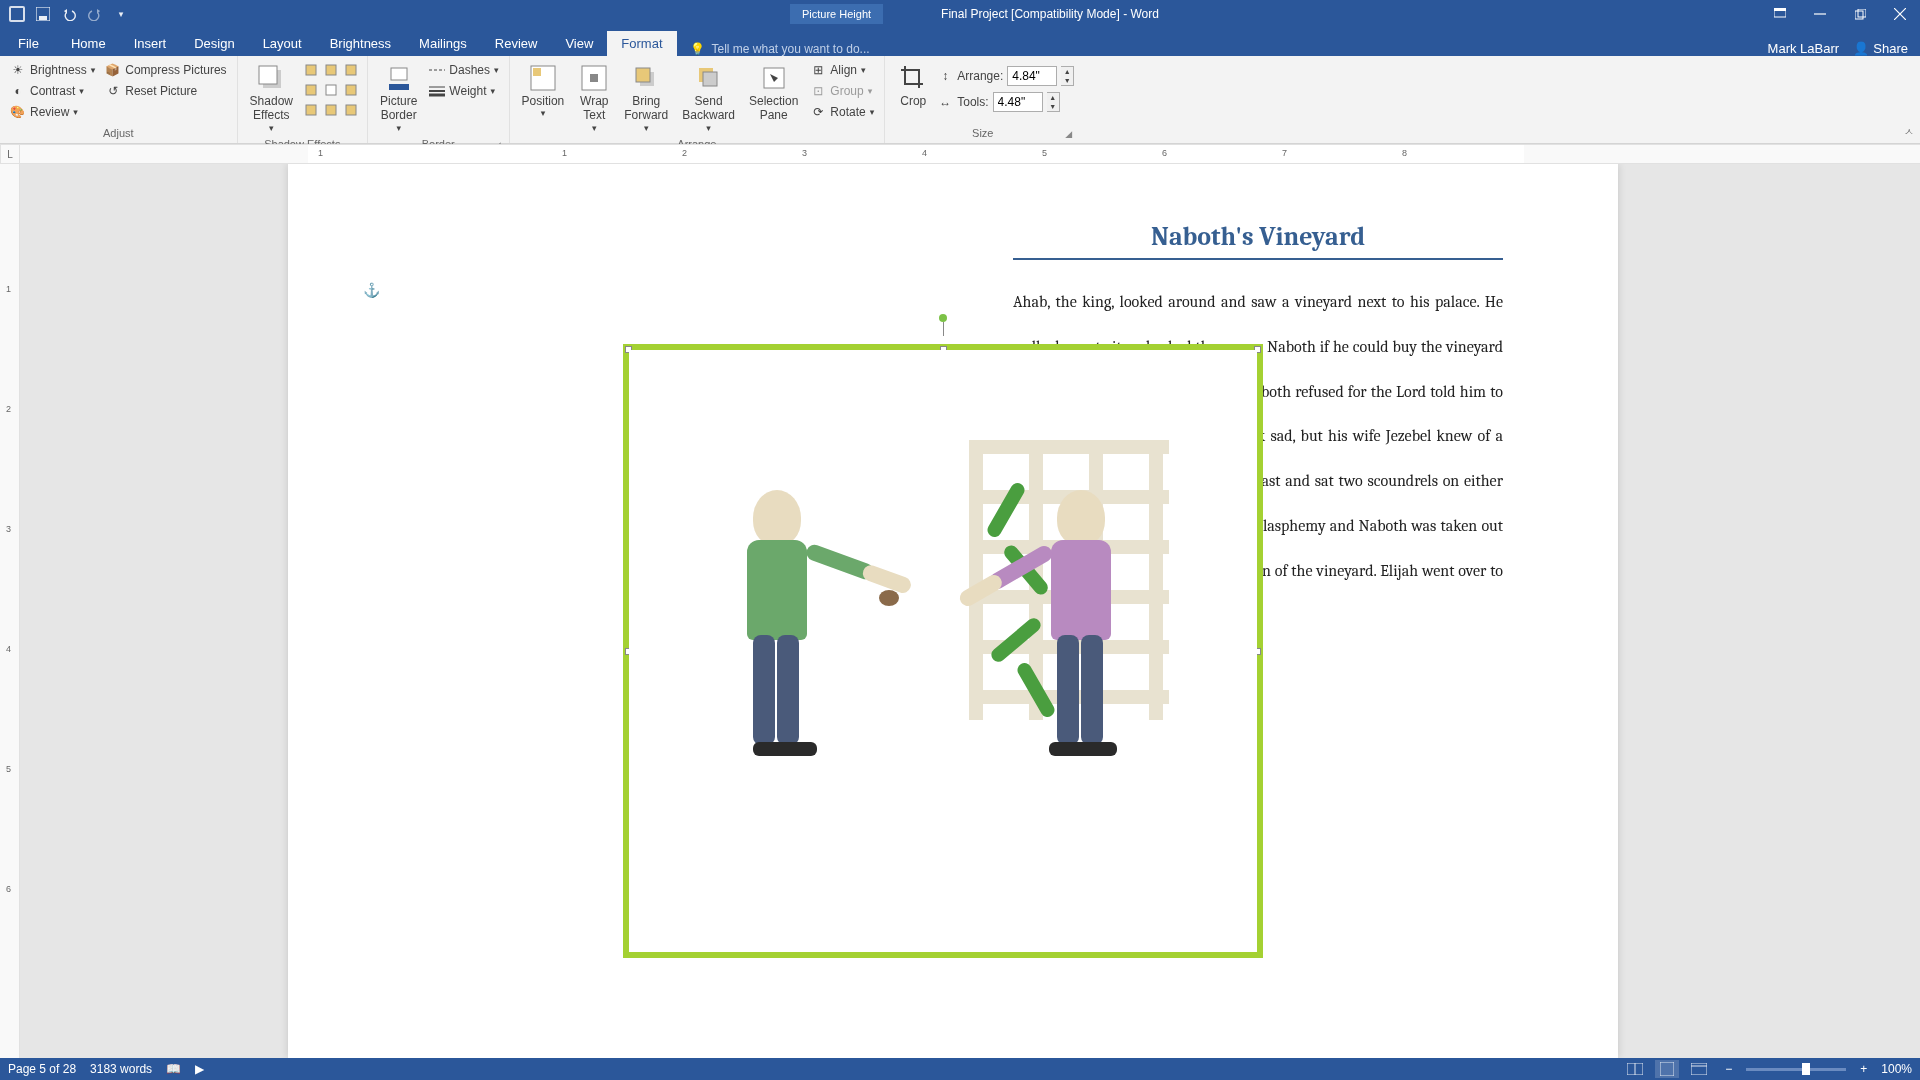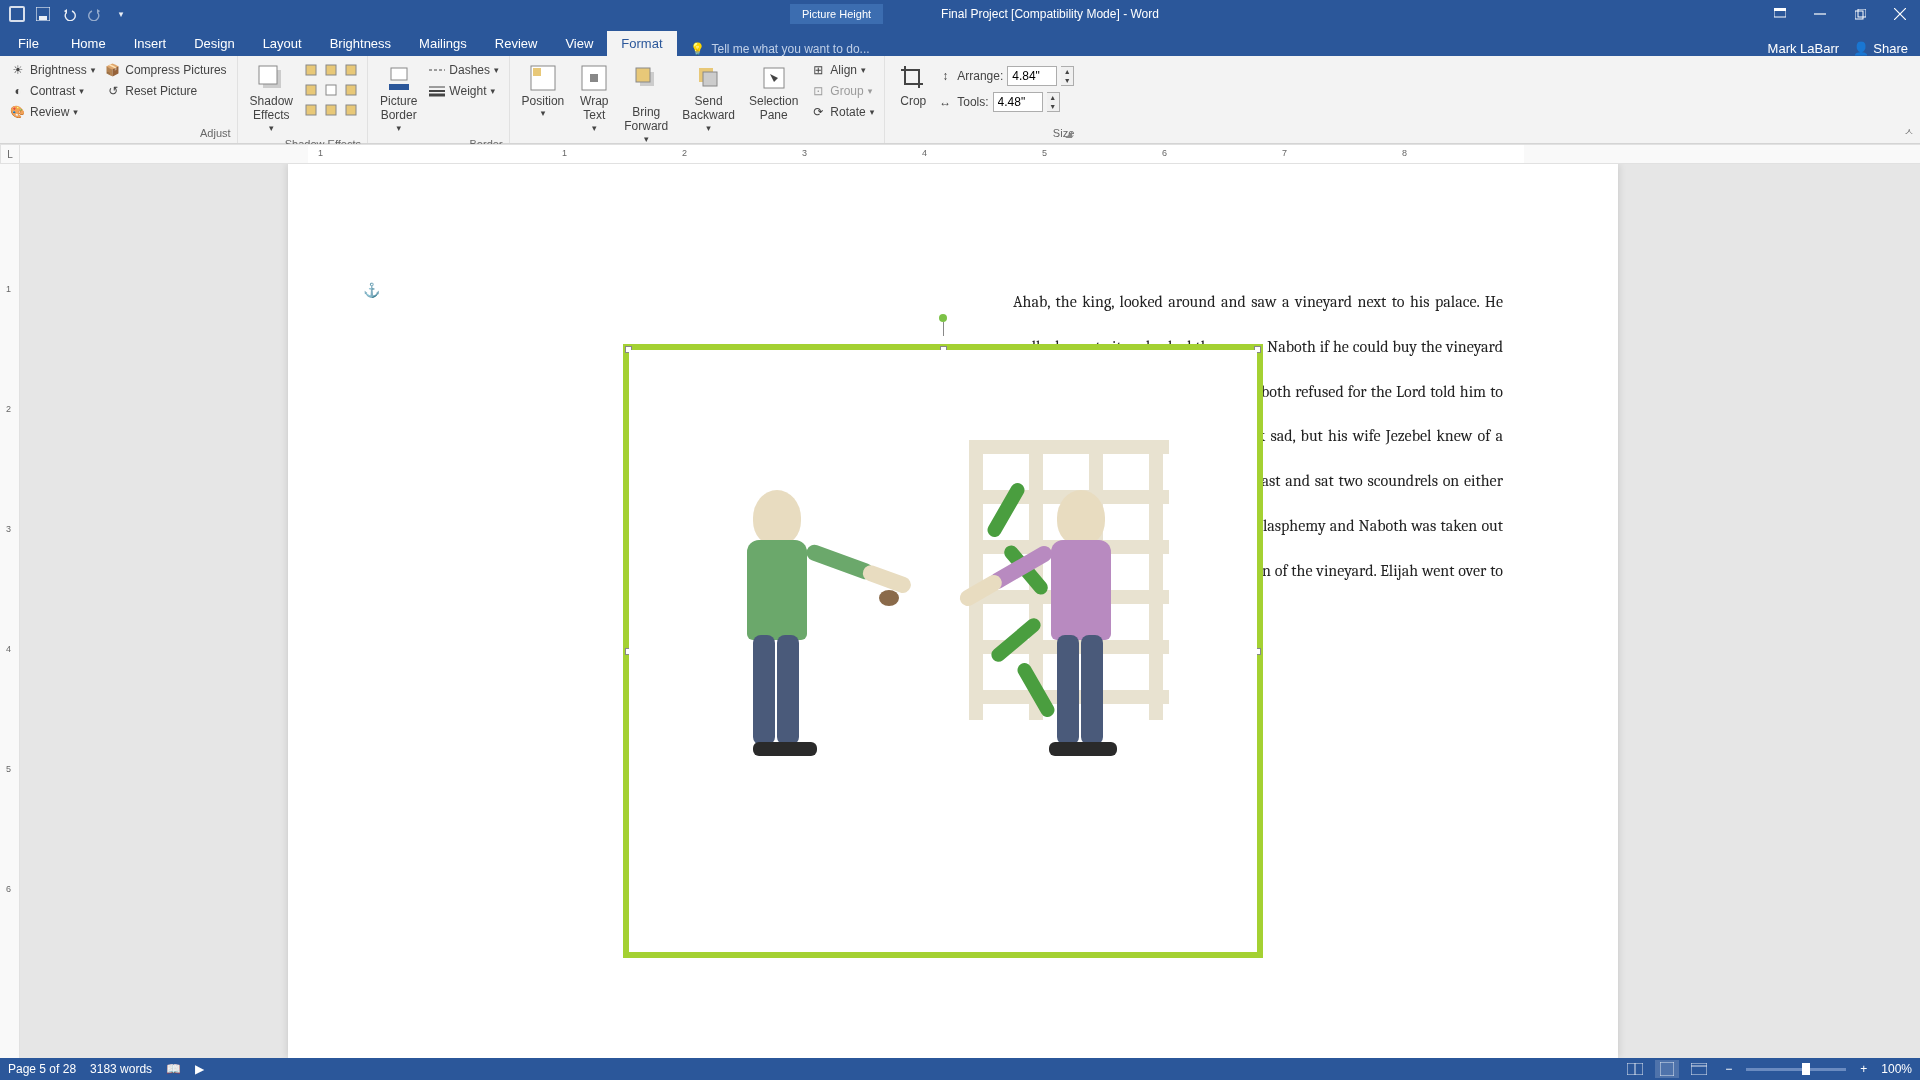--- a/index.html
+++ b/index.html
@@ -20,21 +20,21 @@
 .tab.active { background: #f3f3f3; color: #2b579a; }
 .tab.file { padding: 5px 18px; }
 .tell-me { display: flex; align-items: center; gap: 6px; padding: 0 14px; color: #c0d0e8; font-size: 12px; }
 .tabbar-right { margin-left: auto; display: flex; align-items: center; gap: 14px; padding-right: 12px; }
 .share-btn { display: flex; align-items: center; gap: 4px; }
 
 
 .ribbon { height: 88px; background: #f3f3f3; border-bottom: 1px solid #d4d4d4; display: flex; position: relative; }
 .ribbon-group { border-right: 1px solid #e1e1e1; padding: 4px 6px 2px 6px; display: flex; flex-direction: column; }
 .ribbon-group-content { flex: 1; display: flex; align-items: flex-start; gap: 2px; }
-.ribbon-group-label { text-align: right; font-size: 11px; color: #666; padding: 2px 0; position: relative; }
+.ribbon-group-label { text-align: center; font-size: 11px; color: #666; padding: 2px 0; position: relative; }
 .ribbon-group-label .launcher { position: absolute; right: 2px; bottom: 2px; font-size: 9px; color: #888; }
 .ribbon-btn-small { display: flex; align-items: center; gap: 4px; font-size: 12px; color: #444; padding: 2px 4px; white-space: nowrap; }
 .ribbon-btn-large { display: flex; flex-direction: column; align-items: center; justify-content: center; font-size: 12px; color: #444; padding: 2px 6px; text-align: center; line-height: 1.2; }
 .ribbon-col { display: flex; flex-direction: column; gap: 1px; }
 .ribbon-icon-lg { width: 32px; height: 32px; display: flex; align-items: center; justify-content: center; }
 .ribbon-icon-sm { width: 16px; height: 16px; display: flex; align-items: center; justify-content: center; }
 .size-row { display: flex; align-items: center; gap: 4px; font-size: 12px; color: #444; }
 .size-input { width: 50px; height: 20px; border: 1px solid #adadad; background: #fff; font-size: 12px; padding: 0 4px; }
 .spinner { display: flex; flex-direction: column; border: 1px solid #adadad; border-left: none; height: 20px; }
 .spinner div { width: 12px; height: 9px; font-size: 7px; text-align: center; line-height: 9px; background: #f0f0f0; }
@@ -332,21 +332,21 @@
 Text</span>
           <span style="font-size:9px;">▾</span>
         </div>
       <div class="ribbon-btn-large">
           <div class="ribbon-icon-lg">
             <svg width="28" height="28">
               <rect x="8" y="8" width="14" height="14" fill="#ccc"></rect>
               <rect x="4" y="4" width="14" height="14" fill="#e8c878" stroke="#888"></rect>
             </svg>
           </div>
-          <span style="white-space:pre-line;margin-top:11px;">Bring
+          <span style="white-space:pre-line;">Bring
 Forward</span>
           <span style="font-size:9px;">▾</span>
         </div>
       <div class="ribbon-btn-large">
           <div class="ribbon-icon-lg">
             <svg width="28" height="28">
               <rect x="4" y="4" width="14" height="14" fill="#e8c878"></rect>
               <rect x="8" y="8" width="14" height="14" fill="#ccc" stroke="#888"></rect>
             </svg>
           </div>
@@ -438,20 +438,21 @@
   <span class="ruler-tick" style="top:120px;left:6px;">1</span>
   <span class="ruler-tick" style="top:240px;left:6px;">2</span>
   <span class="ruler-tick" style="top:360px;left:6px;">3</span>
   <span class="ruler-tick" style="top:480px;left:6px;">4</span>
   <span class="ruler-tick" style="top:600px;left:6px;">5</span>
   <span class="ruler-tick" style="top:720px;left:6px;">6</span>
 </div>
 
 <div class="doc-area">
   <div class="page">
+    <div class="doc-title">Naboth's Vineyard</div>
     <div class="doc-text">Ahab, the king, looked around and saw a vineyard next to his palace. He walked over to it and asked the owner, Naboth if he could buy the vineyard or give Naboth an even better one. Naboth refused for the Lord told him to keep his inheritance. Ahab went back sad, but his wife Jezebel knew of a way to get the vineyard. She held a feast and sat two scoundrels on either side of Naboth. They accused him of blasphemy and Naboth was taken out and stoned. Later, Ahab took possession of the vineyard. Elijah went over to Ahab to tell him</div>
     <div class="anchor">⚓</div>
 
     <div class="picture-frame">
       <div class="pic-rotate"></div>
       <div class="pic-rotate-line"></div>
       <div class="pic-handle" style="top:-4px;left:-4px;"></div>
       <div class="pic-handle" style="top:-4px;left:50%;margin-left:-3px;"></div>
       <div class="pic-handle" style="top:-4px;right:-4px;"></div>
       <div class="pic-handle" style="top:50%;left:-4px;margin-top:-3px;"></div>

